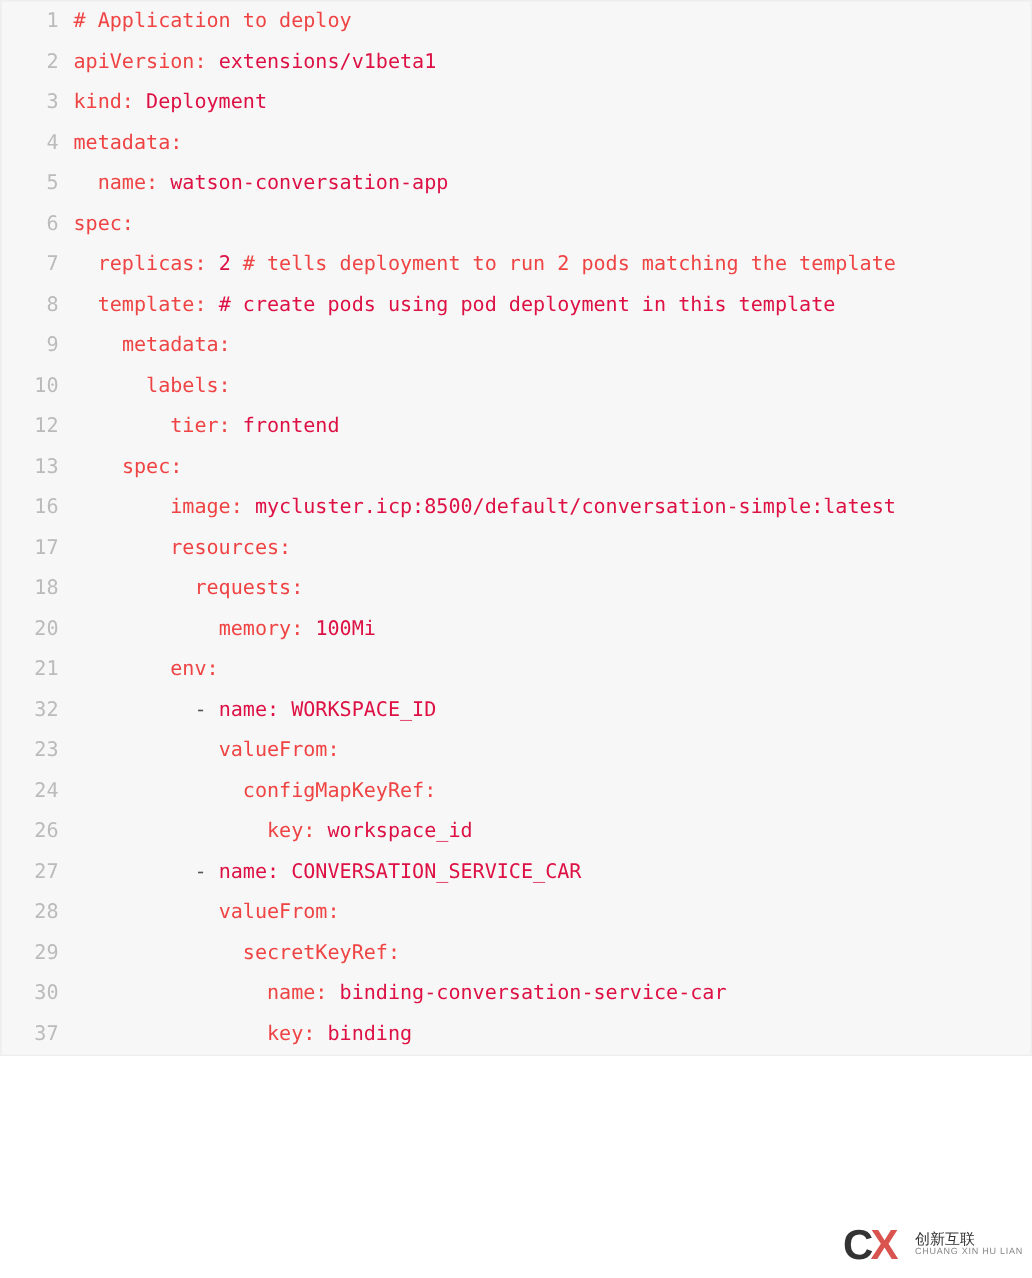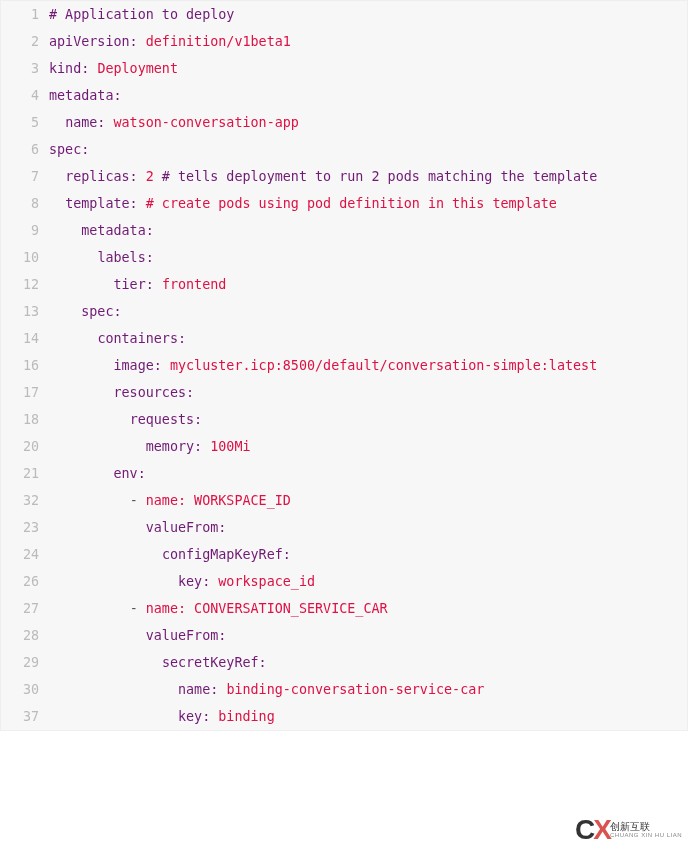--- a/index.html
+++ b/index.html
@@ -28,30 +28,30 @@
     color: #bbbbbb;
     padding-right: 8px;
     user-select: none;
     flex-shrink: 0;
   }
   .code {
     flex: 1;
     padding-left: 2px;
   }
   .red { color: #dd1144; }
-  .grey { color: #701a75; }
+  .grey { color: #ef4444; }
   .dash { color: #555555; }
   
   .watermark {
     position: fixed;
     right: 6px;
     bottom: 6px;
     display: flex;
     align-items: center;
-    gap: 0;
+    gap: 13px;
     font-family: Arial, sans-serif;
   }
   .watermark .cx {
     font-size: 28px;
     font-weight: 700;
     color: #333333;
     letter-spacing: -2px;
   }
   .watermark .cx .accent { color: #d9534f; }
   .watermark .txt {
@@ -61,32 +61,31 @@
     justify-content: flex-end;
   }
   .watermark .cn { font-size: 10px; color: #333333; }
   .watermark .en { font-size: 6px; color: #888888; letter-spacing: 0.5px; }
 </style>
 </head>
 <body>
 
 <div class="code-block" id="code-block">
     <div class="line"><span class="gutter">1</span><span class="code"><span class="grey"># Application to deploy</span></span></div>
-    <div class="line"><span class="gutter">2</span><span class="code"><span class="grey">apiVersion: </span><span class="red">definition/v1beta1</span></span></div>
+    <div class="line"><span class="gutter">2</span><span class="code"><span class="grey">apiVersion: </span><span class="red">extensions/v1beta1</span></span></div>
     <div class="line"><span class="gutter">3</span><span class="code"><span class="grey">kind: </span><span class="red">Deployment</span></span></div>
     <div class="line"><span class="gutter">4</span><span class="code"><span class="grey">metadata:</span></span></div>
     <div class="line"><span class="gutter">5</span><span class="code">  <span class="grey">name: </span><span class="red">watson-conversation-app</span></span></div>
     <div class="line"><span class="gutter">6</span><span class="code"><span class="grey">spec:</span></span></div>
     <div class="line"><span class="gutter">7</span><span class="code">  <span class="grey">replicas: </span><span class="red">2</span><span class="grey"> # tells deployment to run 2 pods matching the template</span></span></div>
-    <div class="line"><span class="gutter">8</span><span class="code">  <span class="grey">template: </span><span class="red"># create pods using pod definition in this template</span></span></div>
+    <div class="line"><span class="gutter">8</span><span class="code">  <span class="grey">template: </span><span class="red"># create pods using pod deployment in this template</span></span></div>
     <div class="line"><span class="gutter">9</span><span class="code">    <span class="grey">metadata:</span></span></div>
     <div class="line"><span class="gutter">10</span><span class="code">      <span class="grey">labels:</span></span></div>
     <div class="line"><span class="gutter">12</span><span class="code">        <span class="grey">tier: </span><span class="red">frontend</span></span></div>
     <div class="line"><span class="gutter">13</span><span class="code">    <span class="grey">spec:</span></span></div>
-    <div class="line"><span class="gutter">14</span><span class="code">      <span class="grey">containers:</span></span></div>
     <div class="line"><span class="gutter">16</span><span class="code">        <span class="grey">image: </span><span class="red">mycluster.icp:8500/default/conversation-simple:latest</span></span></div>
     <div class="line"><span class="gutter">17</span><span class="code">        <span class="grey">resources:</span></span></div>
     <div class="line"><span class="gutter">18</span><span class="code">          <span class="grey">requests:</span></span></div>
     <div class="line"><span class="gutter">20</span><span class="code">            <span class="grey">memory: </span><span class="red">100Mi</span></span></div>
     <div class="line"><span class="gutter">21</span><span class="code">        <span class="grey">env:</span></span></div>
     <div class="line"><span class="gutter">32</span><span class="code">          <span class="dash">- </span><span class="red">name: WORKSPACE_ID</span></span></div>
     <div class="line"><span class="gutter">23</span><span class="code">            <span class="grey">valueFrom:</span></span></div>
     <div class="line"><span class="gutter">24</span><span class="code">              <span class="grey">configMapKeyRef:</span></span></div>
     <div class="line"><span class="gutter">26</span><span class="code">                <span class="grey">key: </span><span class="red">workspace_id</span></span></div>
     <div class="line"><span class="gutter">27</span><span class="code">          <span class="dash">- </span><span class="red">name: CONVERSATION_SERVICE_CAR</span></span></div>

